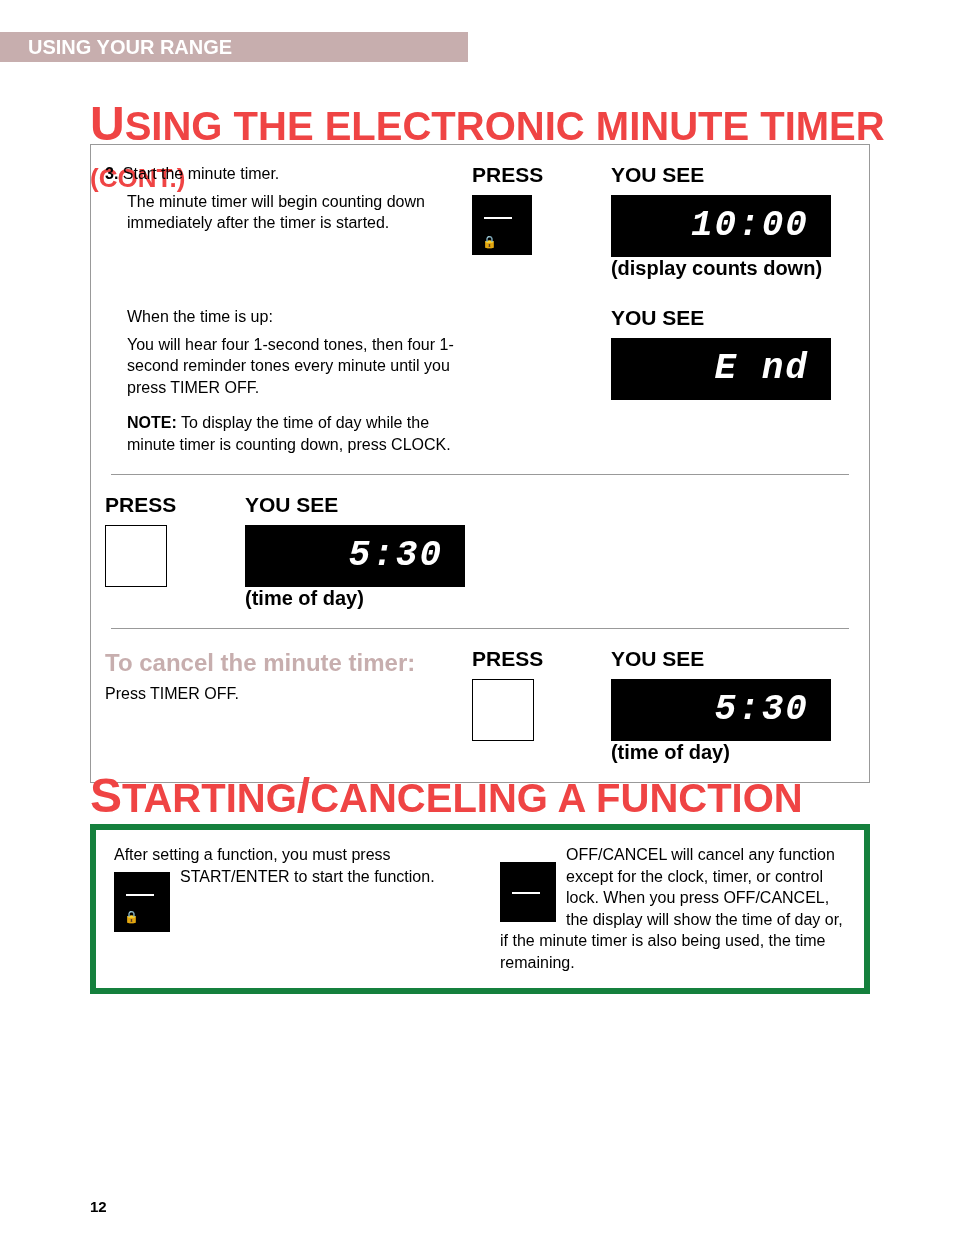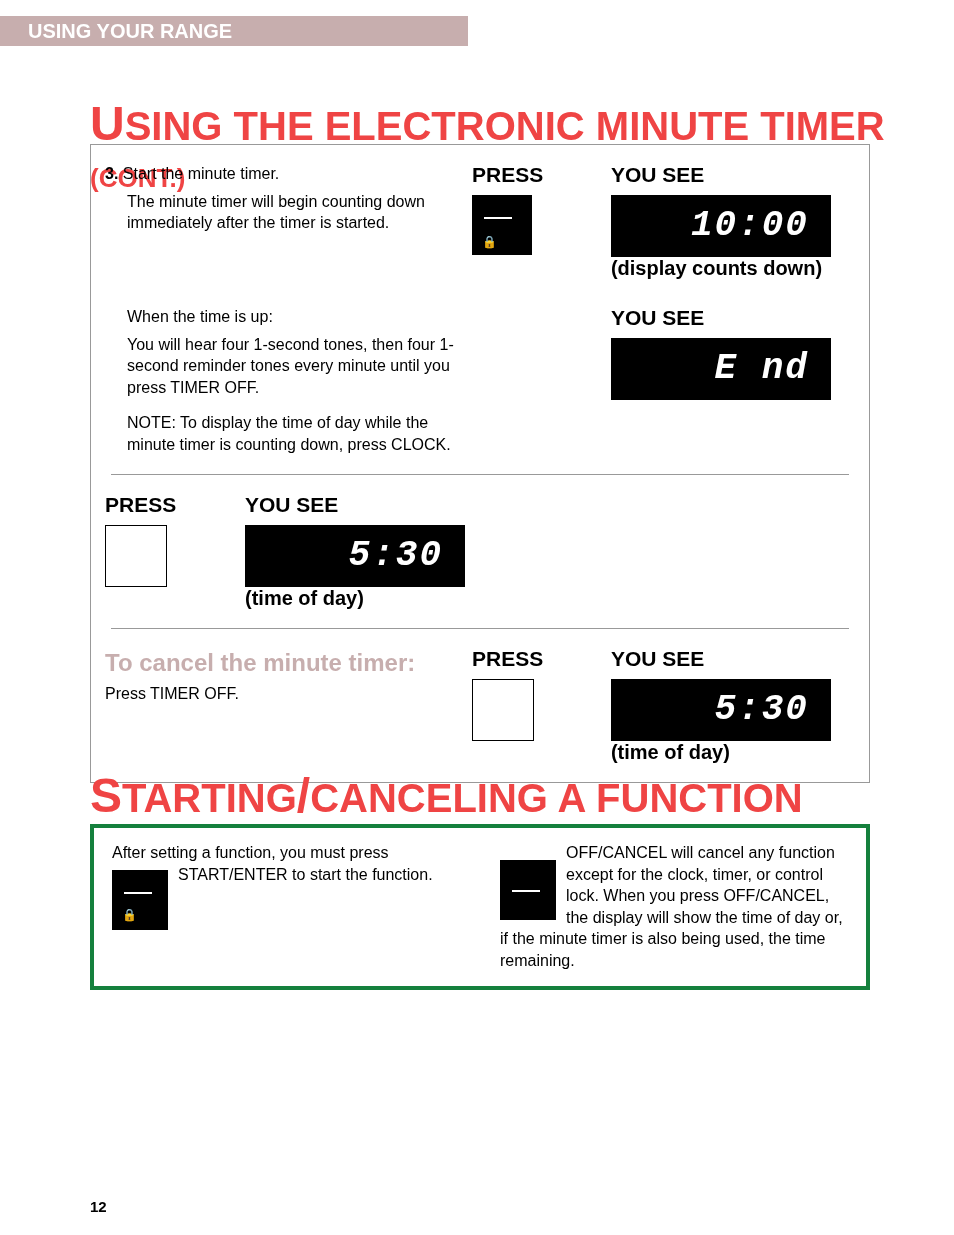--- a/index.html
+++ b/index.html
@@ -7,21 +7,21 @@
     padding: 0;
     background: #ffffff;
     font-family: Arial, Helvetica, sans-serif;
     width: 954px;
     height: 1235px;
     position: relative;
     color: #000;
   }
   .section-tab {
     position: absolute;
-    top: 16px;
+    top: 32px;
     left: 0;
     width: 440px;
     height: 30px;
     background: #c7aeae;
     color: #fff;
     font-weight: bold;
     font-family: 'Arial Narrow', Arial, sans-serif;
     font-stretch: condensed;
     font-size: 20px;
     letter-spacing: 0px;
@@ -135,21 +135,21 @@
     box-sizing: border-box;
   }
   .display-caption {
     font-weight: bold;
     font-size: 20px;
   }
   .box2 {
     position: absolute;
     left: 90px;
     width: 780px;
-    border: 4px solid #15803d;
+    border: 6px solid #15803d;
     box-sizing: border-box;
     padding: 14px 18px;
     display: flex;
     gap: 40px;
     font-size: 16px;
     line-height: 1.35;
   }
   .box2 .col {
     width: 360px;
   }
@@ -157,21 +157,21 @@
     float: left;
     margin: 4px 10px 4px 0;
   }
   .page-num {
     position: absolute;
     left: 90px;
     top: 1198px;
     font-weight: bold;
     font-size: 15px;
   }
-  .note-strong { font-weight: normal; text-align: center; }
+  .note-strong { font-weight: bold; text-align: center; }
 </style>
 </head>
 <body>
 
 <div class="section-tab">USING YOUR RANGE</div>
 
 <h1 class="title" style="top:96px;">
   <span class="big">U</span><span>SING THE ELECTRONIC MINUTE TIMER </span><span class="cont">(CONT.)</span>
 </h1>
 

